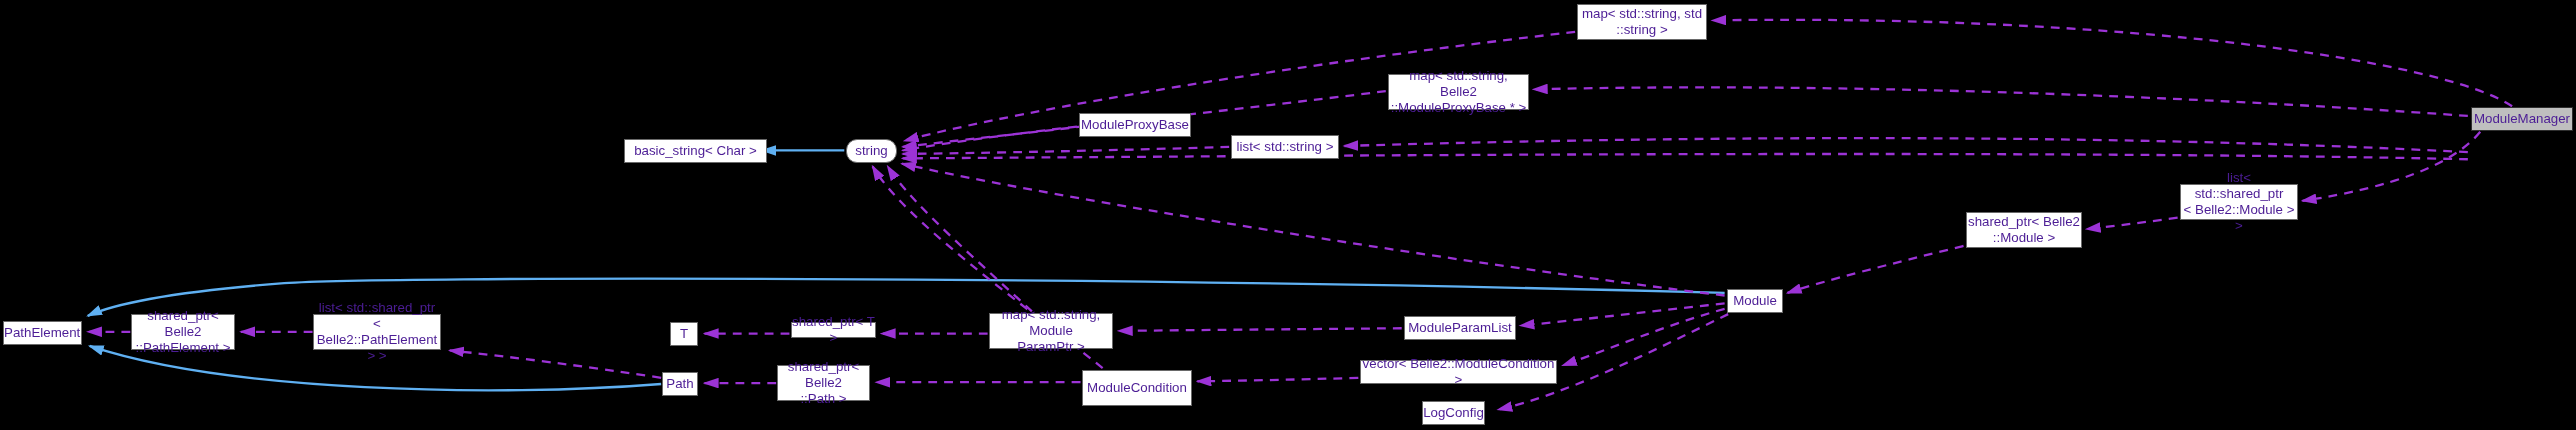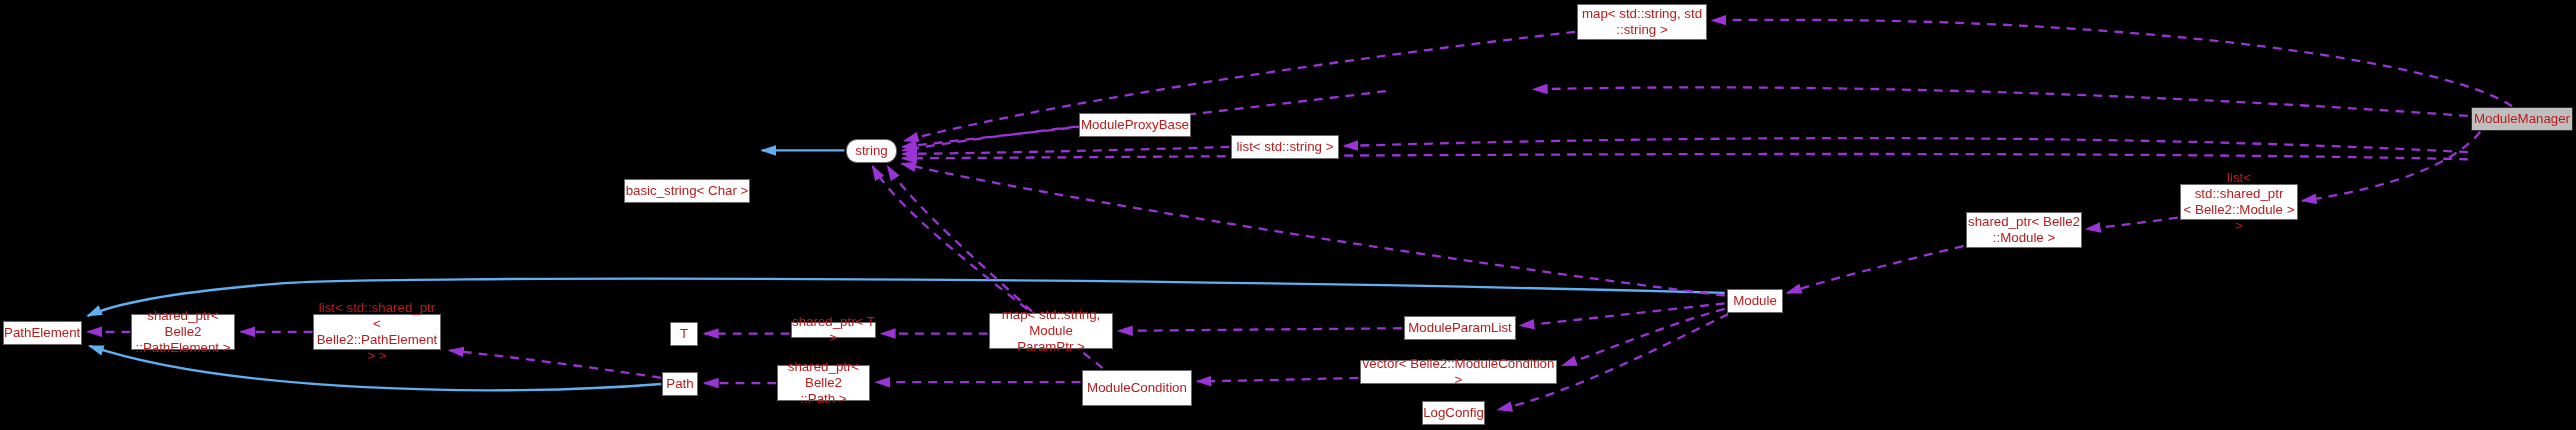--- a/index.html
+++ b/index.html
@@ -9,33 +9,33 @@
     background:#000;
     font-family:"Liberation Sans", sans-serif;
     overflow:hidden;
   }
   #edges{position:absolute;left:0;top:0;width:2576px;height:430px;}
   .node{
     position:absolute;
     box-sizing:border-box;
     background:#ffffff;
     border:1.8px solid #696969;
-    color:#b91c1c;
+    color:#4c1d95;
     display:flex;align-items:center;justify-content:center;
     text-align:center;
     font-size:13.3px;line-height:16px;
     white-space:pre-line;
     z-index:2;
   }
   .node.hl{
     background:#bfbfbf;
     border:1.8px solid #2e2e2e;
   }
   
-  #n-basic-string{left:624px;top:139px;width:126px;height:24px;margin-top:40px;}
+  #n-basic-string{left:624px;top:139px;width:143px;height:24px;}
   #n-string{left:846px;top:139px;width:51px;height:24px;border-radius:11px;}
   #n-map-string-string{left:1577px;top:3.5px;width:130px;height:36px;}
   #n-map-proxy{left:1388px;top:74px;width:141px;height:36px;}
   #n-moduleproxybase{left:1079px;top:113px;width:112px;height:24px;}
   #n-list-string{left:1231px;top:135px;width:108px;height:24px;}
   #n-modulemanager{left:2471px;top:107px;width:102px;height:24px;}
   #n-list-shared-module{left:2180px;top:184px;width:118px;height:36px;}
   #n-shared-module{left:1966px;top:212px;width:116px;height:36px;}
   #n-module{left:1727px;top:289px;width:56px;height:24px;}
   #n-pathelement{left:2.7px;top:321px;width:79px;height:24px;}
@@ -99,20 +99,22 @@
       <path d="M 746,427 C 660,414 582,404 507,396" marker-end="url(#arrow-purple)"></path>
       <path d="M 352,375 C 325,375 298,375 271,375" marker-end="url(#arrow-purple)"></path>
       <path d="M 146,375 L 98,375" marker-end="url(#arrow-purple)"></path>
     </g>
   </svg>
 
   <div class="node" id="n-basic-string"><span>basic_string&lt; Char &gt;</span></div>
   <div class="node" id="n-string"><span>string</span></div>
   <div class="node" id="n-map-string-string"><span>map&lt; std::string, std
 ::string &gt;</span></div>
+  <div class="node" id="n-map-proxy"><span>map&lt; std::string, Belle2
+::ModuleProxyBase * &gt;</span></div>
   <div class="node" id="n-moduleproxybase"><span>ModuleProxyBase</span></div>
   <div class="node" id="n-list-string"><span>list&lt; std::string &gt;</span></div>
   <div class="node hl" id="n-modulemanager"><span>ModuleManager</span></div>
   <div class="node" id="n-list-shared-module"><span>list&lt; std::shared_ptr
 &lt; Belle2::Module &gt; &gt;</span></div>
   <div class="node" id="n-shared-module"><span>shared_ptr&lt; Belle2
 ::Module &gt;</span></div>
   <div class="node" id="n-module"><span>Module</span></div>
   <div class="node" id="n-pathelement"><span>PathElement</span></div>
   <div class="node" id="n-shared-pathelement"><span>shared_ptr&lt; Belle2

